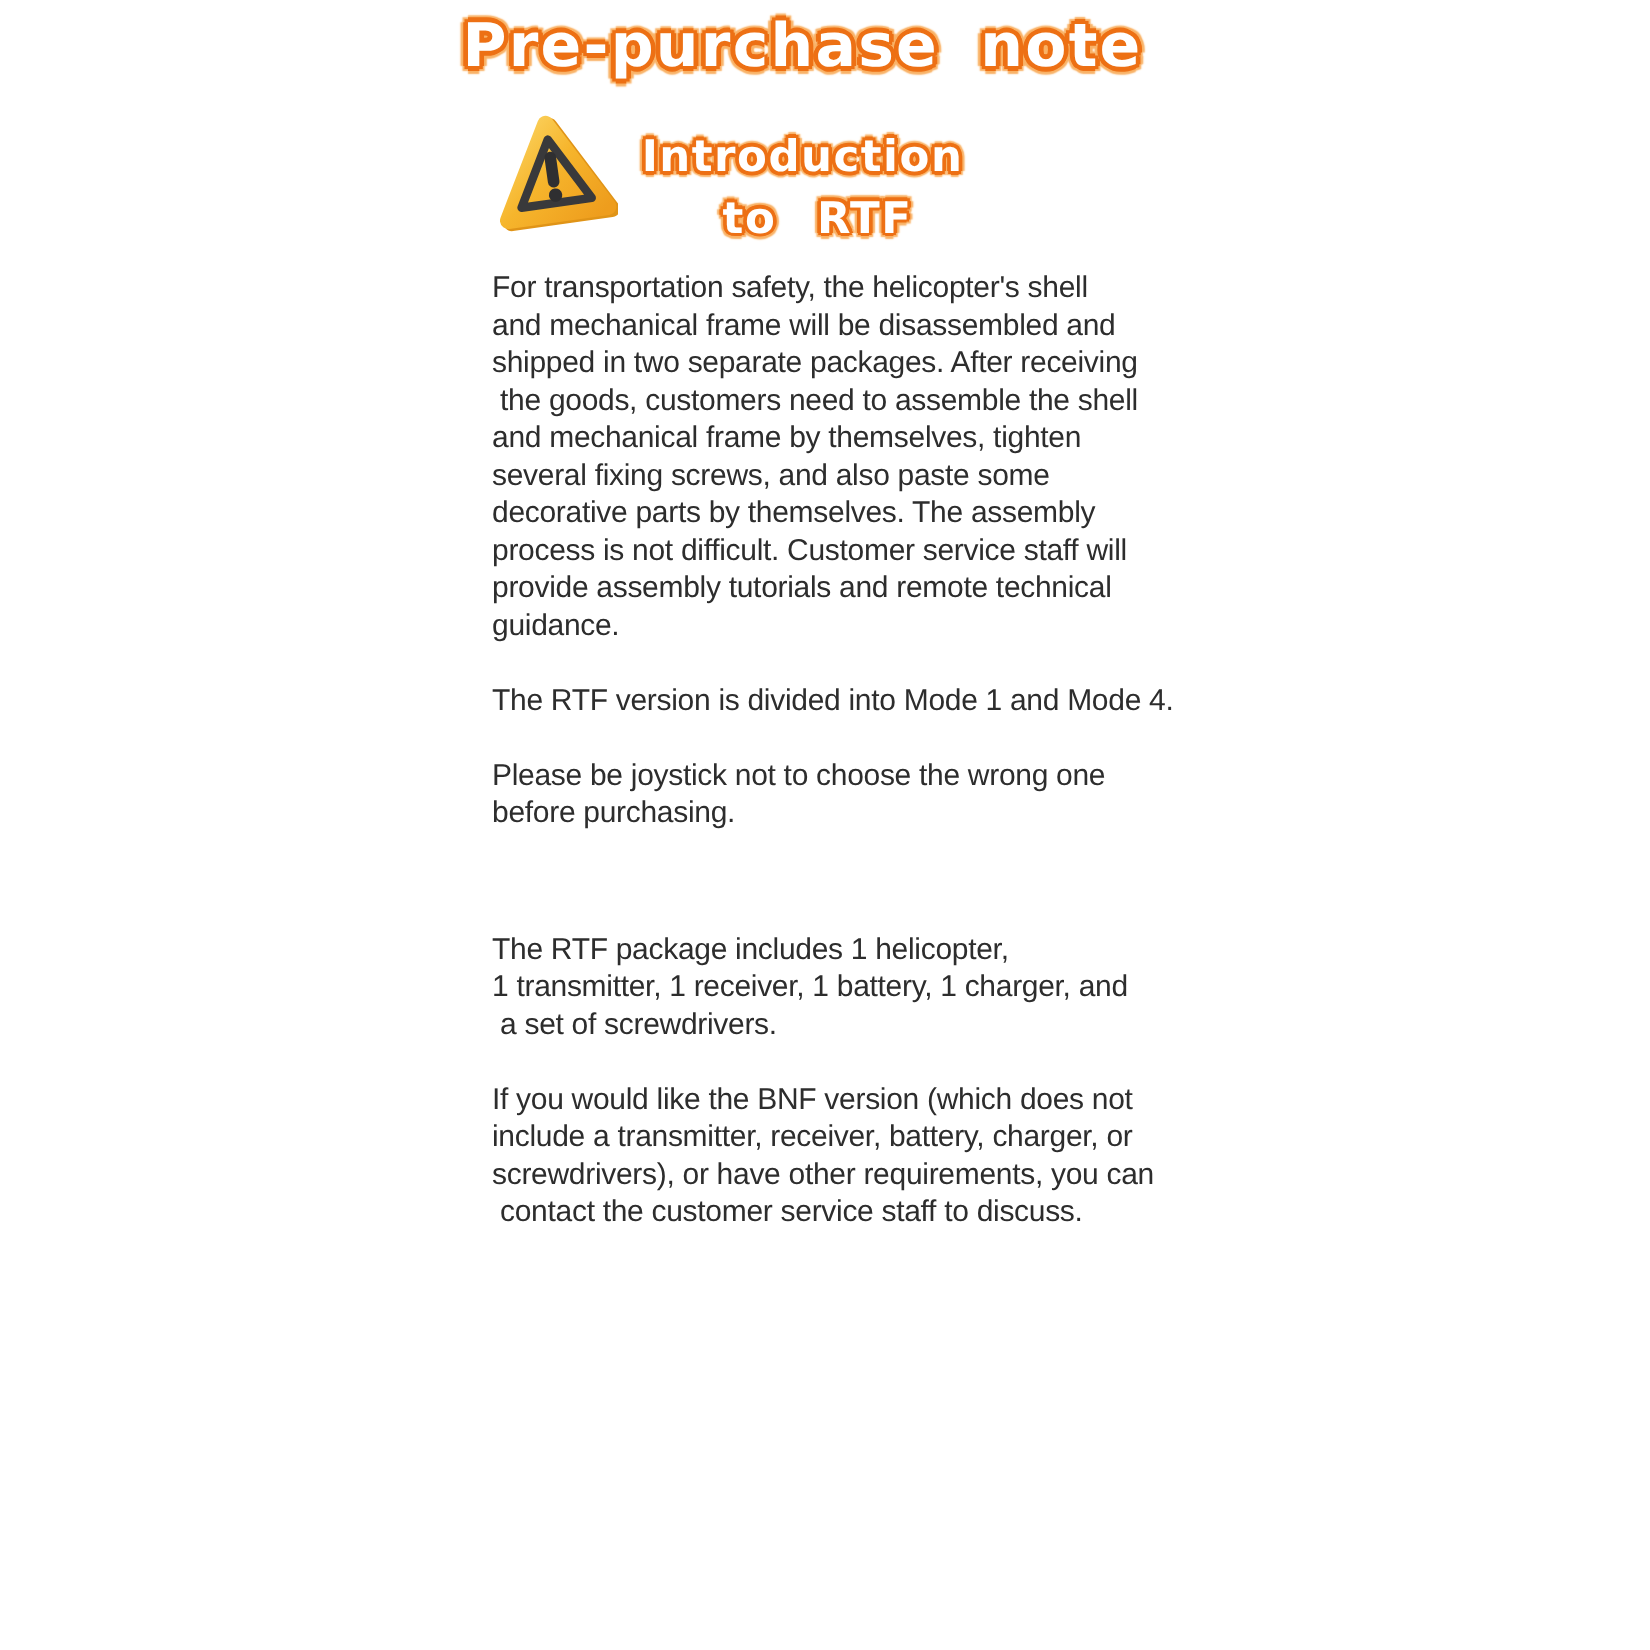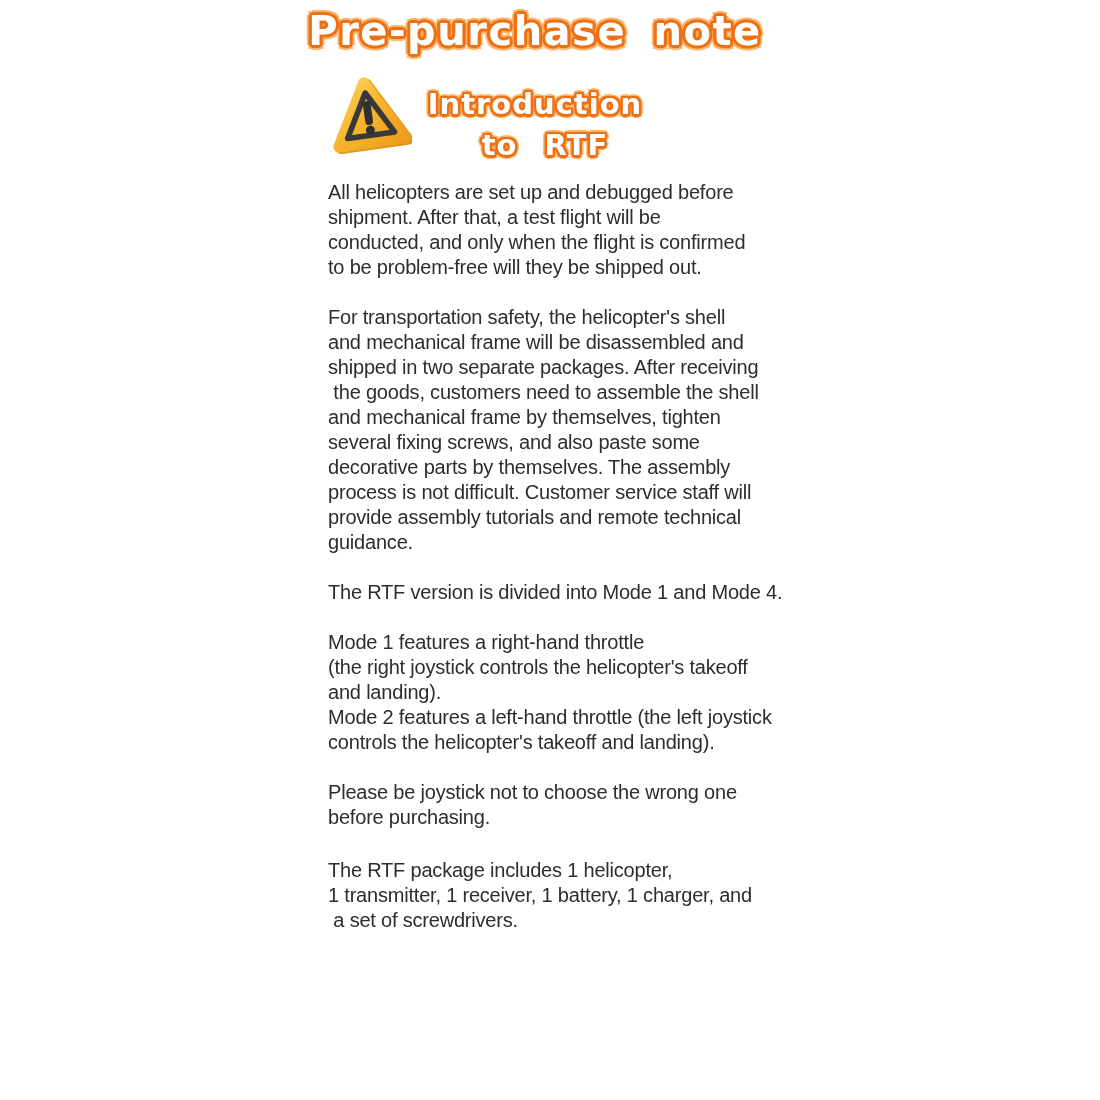--- a/index.html
+++ b/index.html
@@ -85,21 +85,21 @@
     width: 480px;
     font-size: 20px;
     line-height: 25px;
     letter-spacing: -0.2px;
     color: var(--body_text, #2d2d2d);
   }
   .body-text p {
     margin: 0 0 25px 0;
     white-space: pre-wrap;
   }
-  .body-text p.gap-xl { margin-top: 28px; }
+  .body-text p.gap-xl { margin-top: 66px; }
 </style>
 </head>
 <body>
 
 <div class="page">
 
   <h1 class="bubble bubble-lg title">Pre-purchase note</h1>
 
   <div class="warn-icon">
     <svg viewBox="0 0 100 100" width="86" height="92" aria-hidden="true">
@@ -119,40 +119,35 @@
       </g>
     </svg>
   </div>
 
   <div class="header-heading">
     <div class="bubble bubble-sm heading-line1">Introduction</div>
     <div class="bubble bubble-sm heading-line2">to RTF</div>
   </div>
 
   <div class="body-text">
-    <p>All helicopters are set up and debugged before
-shipment. After that, a test flight will be
-conducted, and only when the flight is confirmed
-to be problem-free will they be shipped out.</p>
     <p>For transportation safety, the helicopter's shell
 and mechanical frame will be disassembled and
 shipped in two separate packages. After receiving
  the goods, customers need to assemble the shell
 and mechanical frame by themselves, tighten
 several fixing screws, and also paste some
 decorative parts by themselves. The assembly
 process is not difficult. Customer service staff will
 provide assembly tutorials and remote technical
 guidance.</p>
     <p>The RTF version is divided into Mode 1 and Mode 4.</p>
-    <p>Mode 1 features a right-hand throttle
-(the right joystick controls the helicopter's takeoff
-and landing).
-Mode 2 features a left-hand throttle (the left joystick
-controls the helicopter's takeoff and landing).</p>
     <p>Please be joystick not to choose the wrong one
 before purchasing.</p>
     <p class="gap-xl">The RTF package includes 1 helicopter,
 1 transmitter, 1 receiver, 1 battery, 1 charger, and
  a set of screwdrivers.</p>
+    <p>If you would like the BNF version (which does not
+include a transmitter, receiver, battery, charger, or
+screwdrivers), or have other requirements, you can
+ contact the customer service staff to discuss.</p>
   </div>
 
 </div>
 
 </body></html>

